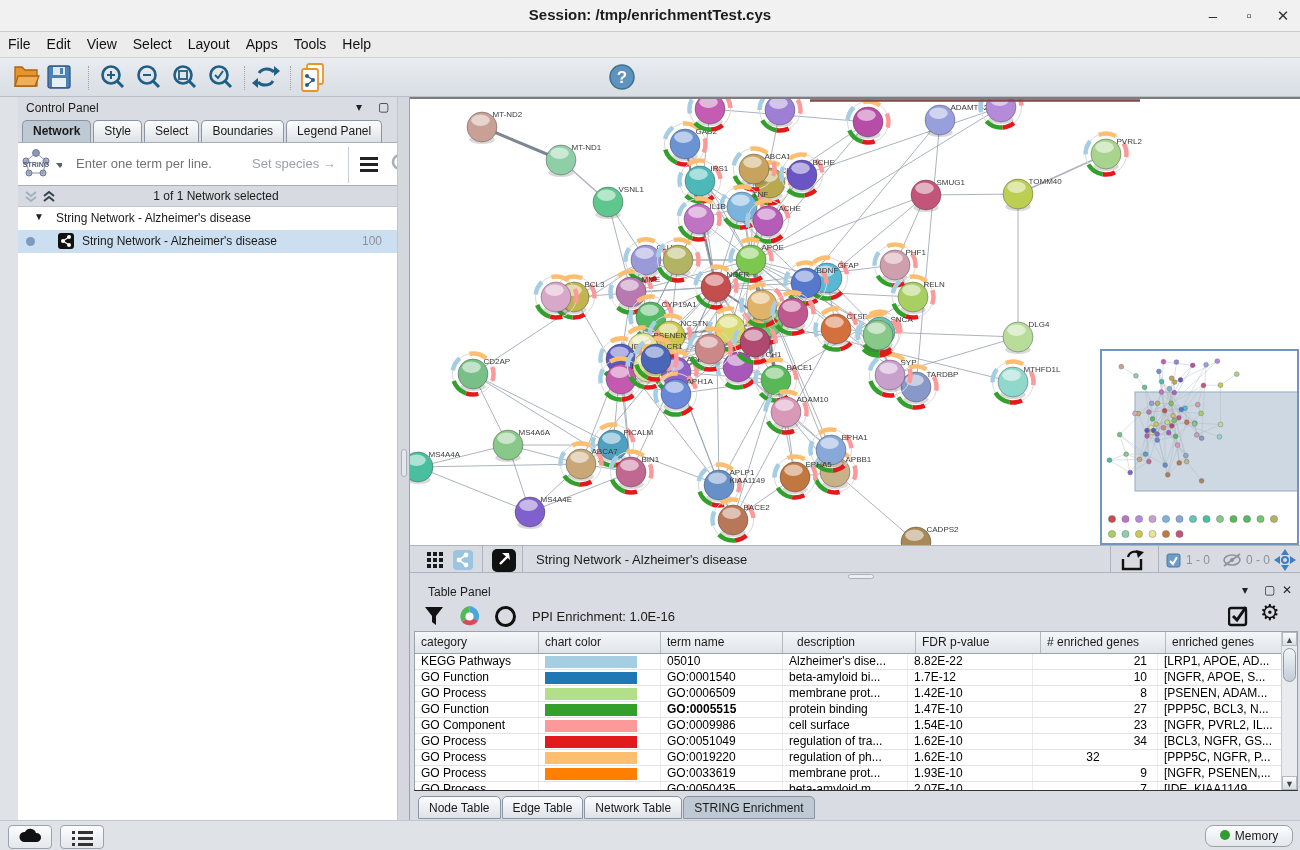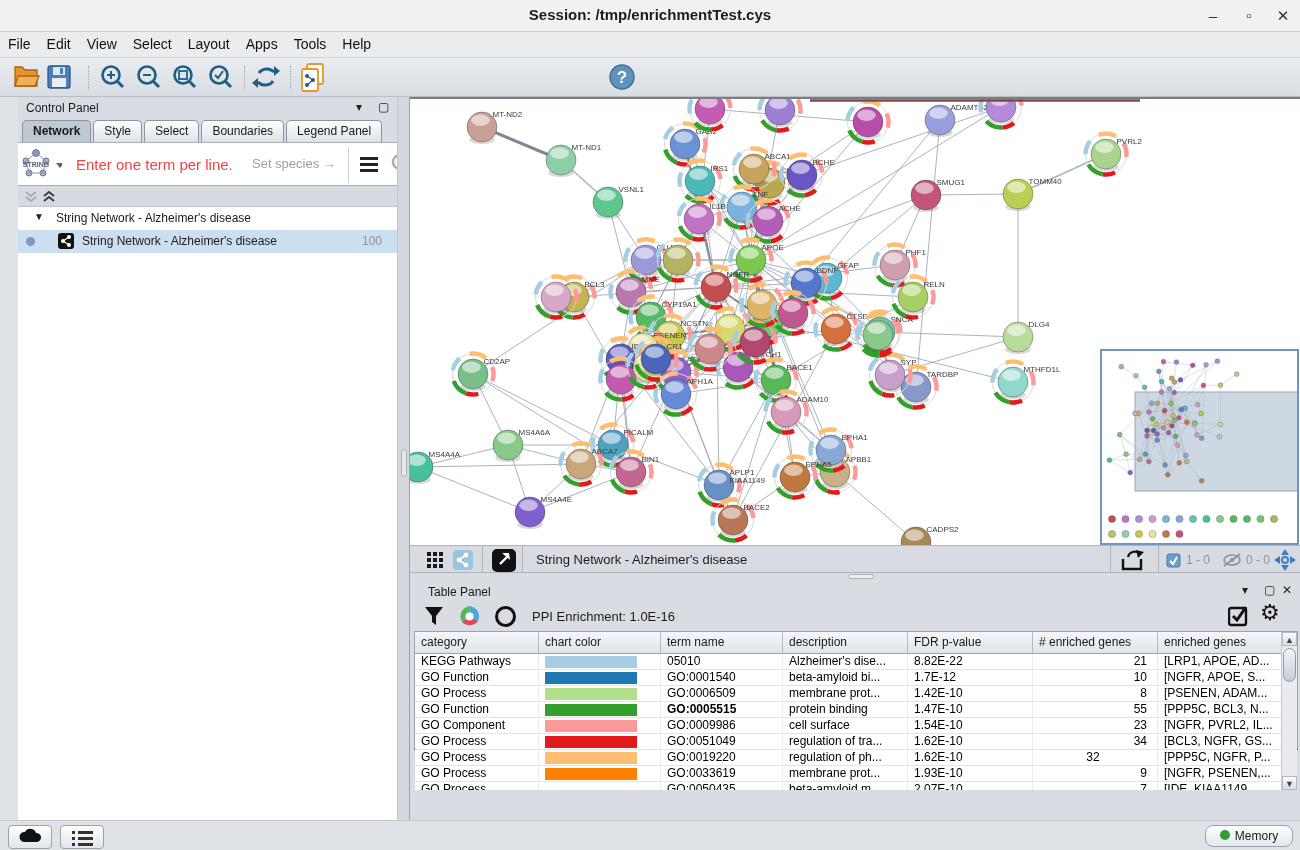--- a/index.html
+++ b/index.html
@@ -20,21 +20,21 @@
   #control-panel { left:0; top:97px; width:397px; height:723px; background:#d9dde3; border-right:1px solid #b91c1c;margin-left:18px; }
   #cp-title { left:8px; top:4px; font-size:12px; color:#1a1a1a; }
   .panel-ico { font-size:12px; color:#222; }
   .tabs-row { position:absolute; left:4px; top:22px; height:23px; }
   .tab { display:inline-block; height:22px; line-height:21px; padding:0 10px; font-size:12px; color:#1a1a1a;
          border:1px solid #8a94a2; border-bottom:none; border-radius:5px 5px 0 0; margin-right:2px;
          background:linear-gradient(#fdfdfe,#dde2e8); position:relative; top:1px; }
   .tab.sel { background:#bec9d4; font-weight:bold; }
   #string-bar { left:0; top:45px; width:396px; height:44px; background:#fff; border-top:1px solid #a7aeb8; border-bottom:1px solid #a7aeb8; }
   #string-logo-box { left:2px; top:4px; width:42px; height:36px; }
-  #string-placeholder { left:58px; top:13px; font-size:15px; color:#ef4444; }
+  #string-placeholder { left:58px; top:13px; font-size:13px; color:#737373; }
   #species-hint { left:234px; top:13px; font-size:13px; color:#9aa0a8; }
   #sb-sep { left:330px; top:4px; height:36px; border-left:1px solid #c9ced5; }
   #select-bar { left:0; top:89px; width:396px; height:21px; background:#d7dbe1; border-bottom:1px solid #bfc5cd; }
   #select-text { left:0; right:0; top:3px; text-align:center; font-size:12px; color:#1a1a1a; }
   #tree-area { left:0; top:110px; width:396px; height:613px; background:#fff; }
   .tree-row { position:absolute; left:0; width:396px; height:23px; font-size:12px; color:#1a1a1a; }
   .tree-row .cnt { position:absolute; color:#8c929a; font-size:12px; }
   #tree-row-net { top:23px; background:#cbdff0; }
   
   #v-splitter { left:397px; top:97px; width:13px; height:723px; background:#d4d8de; border-left:1px solid #c2c7ce; border-right:1px solid #9aa2ac; }
@@ -45,21 +45,21 @@
   #net-toolbar { left:410px; top:545px; width:890px; height:28px; background:#d8dce2; border-top:1px solid #aeb4bc; border-bottom:1px solid #aeb4bc; }
   #net-title { left:126px; top:6px; font-size:13px; color:#1a1a1a; }
   .badge { font-size:12px; color:#8c929a; }
   #h-splitter { left:410px; top:573px; width:890px; height:7px; background:#d9dde3; }
   #h-splitter .handle { position:absolute; left:438px; top:1px; width:26px; height:5px; border:1px solid #aab0b8; border-radius:3px; background:#eceef1; }
   
   #table-panel { left:410px; top:580px; width:890px; height:240px; background:#d9dde3; }
   #tp-title { left:18px; top:5px; font-size:12px; color:#1a1a1a; }
   #tp-toolbar { left:0; top:22px; width:890px; height:29px; }
   #ppi-text { left:122px; top:7px; font-size:13px; color:#1a1a1a; }
-  #enrich-table { left:4px; top:51px; width:884px; height:119px; background:#fff; border:1px solid #9aa2ac; border-bottom:2px solid #333; }
+  #enrich-table { left:4px; top:51px; width:884px; height:160px; background:#fff; border:1px solid #9aa2ac; border-bottom:2px solid #333; }
   .th-row { display:flex; height:22px; background:linear-gradient(#f5f7f9,#dfe4e9); border-bottom:1px solid #9aa2ac; }
   .th { font-size:12px; color:#1a1a1a; padding:3px 4px 0 6px; border-right:1px solid #b4bac2; overflow:hidden; white-space:nowrap; }
   #tbody { position:relative; height:136px; overflow:hidden; }
   .tr { display:flex; height:16px; border-bottom:1px solid #e3e3e3; background:#fff; }
   .td { font-size:12px; line-height:15px; padding:0 4px 0 6px; border-right:1px solid #ececec; overflow:hidden; white-space:nowrap; }
   .chip { display:inline-block; width:92px; height:12px; margin-top:2px; }
   #tbl-vscroll { position:absolute; right:0; top:0; width:16px; height:158px; background:#e9ebee; border-left:1px solid #c5cad0; }
   .scr-arrow { position:absolute; left:0; width:15px; height:14px; text-align:center; font-size:9px; color:#444; line-height:14px; background:linear-gradient(#fafbfc,#d9dee3); border:1px solid #b4bac2; }
   #scr-thumb { position:absolute; left:1px; top:16px; width:13px; height:34px; background:linear-gradient(#f2f5f8,#c2cdd8); border:1px solid #8f9aa6; border-radius:7px; }
   #table-tabs { left:8px; top:216px; height:24px; }
@@ -180,20 +180,21 @@
 
   <div id="select-bar" class="abs">
     <svg class="abs" style="left:6px;top:4px;" width="16" height="14">
       <polyline points="2,2 7,6 12,2" fill="none" stroke="#9fb0c2" stroke-width="2"></polyline>
       <polyline points="2,7 7,11 12,7" fill="none" stroke="#9fb0c2" stroke-width="2"></polyline>
     </svg>
     <svg class="abs" style="left:24px;top:4px;" width="16" height="14">
       <polyline points="2,6 7,2 12,6" fill="none" stroke="#33404e" stroke-width="2"></polyline>
       <polyline points="2,11 7,7 12,11" fill="none" stroke="#33404e" stroke-width="2"></polyline>
     </svg>
+    <div id="select-text" class="abs">1 of 1 Network selected</div>
     <div class="abs" style="left:378px;top:1px;font-size:15px;color:#222;">⚙</div>
   </div>
 
   <div id="tree-area" class="abs">
     <div class="tree-row" style="top:0;">
       <span class="abs" style="left:16px;top:4px;font-size:10px;color:#222;">▼</span>
       <span class="abs" style="left:38px;top:4px;">String Network - Alzheimer's disease</span>
       <span class="cnt" style="left:384px;top:4px;">1</span>
     </div>
     <div class="tree-row" id="tree-row-net">
@@ -1472,21 +1473,21 @@
       <path d="M5 11 L9 15 L18 2" fill="none" stroke="#111" stroke-width="3"></path>
     </svg>
     <div class="abs" style="left:850px;top:-2px;font-size:22px;color:#111;">⚙</div>
   </div>
 
   <div id="enrich-table" class="abs">
     <div class="th-row" id="thead">
         <div class="th" style="width: 124px;">category</div>
         <div class="th" style="width: 122px;">chart color</div>
         <div class="th" style="width: 122px;">term name</div>
-        <div class="th" style="width: 125px;">description</div>
+        <div class="th" style="width: 125px; margin-left: 8px;">description</div>
         <div class="th" style="width: 125px;">FDR p-value</div>
         <div class="th" style="width: 125px;"># enriched genes</div>
         <div class="th" style="width: 125px;">enriched genes</div>
       </div>
     <div id="tbody">
         <div class="tr">
           <div class="td" style="width: 124px;">KEGG Pathways</div>
           <div class="td" style="width: 122px;"><span class="chip" style="background: rgb(166, 206, 227);"></span></div>
           <div class="td" style="width: 122px;">05010</div>
           <div class="td" style="width: 125px;">Alzheimer's dise...</div>
@@ -1511,21 +1512,21 @@
           <div class="td" style="width: 125px;">1.42E-10</div>
           <div class="td" style="width: 125px; text-align: right; padding-right: 10px;">8</div>
           <div class="td" style="width: 125px;">[PSENEN, ADAM...</div>
         </div>
         <div class="tr">
           <div class="td" style="width: 124px;">GO Function</div>
           <div class="td" style="width: 122px;"><span class="chip" style="background: rgb(51, 160, 44);"></span></div>
           <div class="td" style="width: 122px; font-weight: bold;">GO:0005515</div>
           <div class="td" style="width: 125px;">protein binding</div>
           <div class="td" style="width: 125px;">1.47E-10</div>
-          <div class="td" style="width: 125px; text-align: right; padding-right: 10px;">55</div>
+          <div class="td" style="width: 125px; text-align: right; padding-right: 10px;">27</div>
           <div class="td" style="width: 125px;">[PPP5C, BCL3, N...</div>
         </div>
         <div class="tr">
           <div class="td" style="width: 124px;">GO Component</div>
           <div class="td" style="width: 122px;"><span class="chip" style="background: rgb(251, 154, 153);"></span></div>
           <div class="td" style="width: 122px;">GO:0009986</div>
           <div class="td" style="width: 125px;">cell surface</div>
           <div class="td" style="width: 125px;">1.54E-10</div>
           <div class="td" style="width: 125px; text-align: right; padding-right: 10px;">23</div>
           <div class="td" style="width: 125px;">[NGFR, PVRL2, IL...</div>
@@ -1566,20 +1567,21 @@
           <div class="td" style="width: 125px; text-align: right; padding-right: 10px;">7</div>
           <div class="td" style="width: 125px;">[IDE, KIAA1149...</div>
         </div>
       </div>
     <div id="tbl-vscroll">
       <div class="scr-arrow" style="top:0;">▲</div>
       <div id="scr-thumb"></div>
       <div class="scr-arrow" style="bottom:0;">▼</div>
     </div>
   </div>
+  <div id="table-tabs" class="abs"><span class="ttab">Node Table</span><span class="ttab">Edge Table</span><span class="ttab">Network Table</span><span class="ttab sel">STRING Enrichment</span></div>
 </div>
 
 <div id="statusbar" class="abs">
   <div class="sbtn abs" style="left:8px;width:44px;">
     <svg width="30" height="18" style="margin:2px 0 0 7px;">
       <path d="M8 14 a5 5 0 0 1 1-10 a6 6 0 0 1 11 1 a4.5 4.5 0 0 1 1 9 Z" fill="#111"></path>
     </svg>
   </div>
   <div class="sbtn abs" style="left:60px;width:44px;">
     <svg width="22" height="16" style="margin:4px 0 0 11px;">

